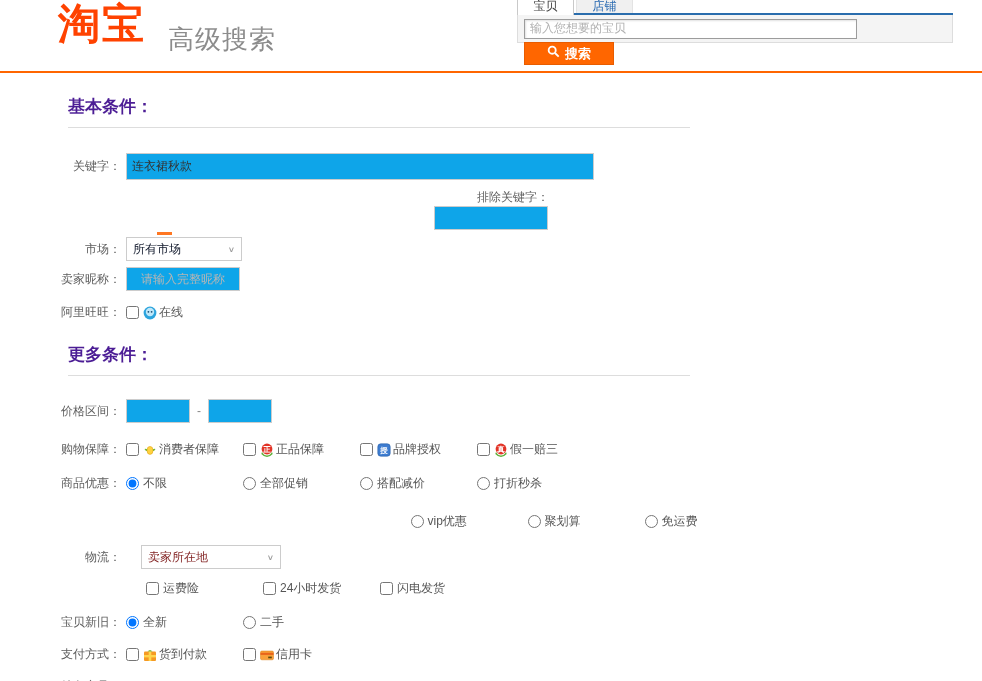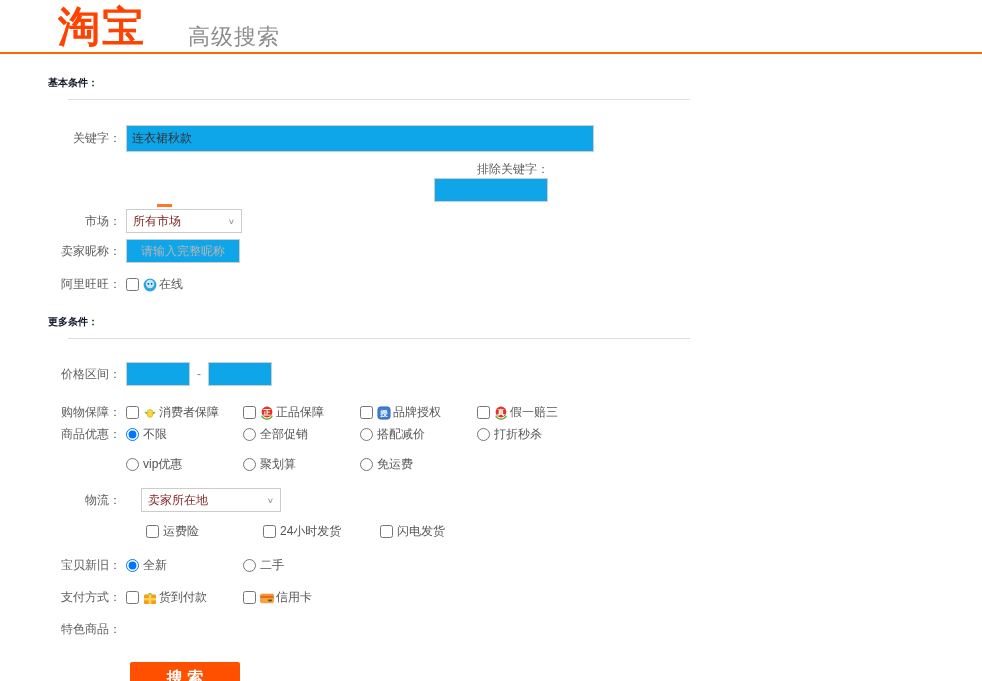--- a/index.html
+++ b/index.html
@@ -3,49 +3,49 @@
 <meta charset="utf-8">
 <style>
   * { box-sizing: border-box; }
   html,body { margin:0; padding:0; background:#fff; }
   body {
     width:982px; height:681px; position:relative; overflow:hidden;
     font-family:"Liberation Sans","DejaVu Sans",sans-serif; font-size:12px; color:#555;
   }
 
   
-  .header { position:relative; height:54px; border-bottom:2px solid #ff6600; }
+  .header { position:relative; height:73px; border-bottom:2px solid #ff6600;font-family:Liberation Mono, monospace; }
   .logo { position:absolute; left:58px; top:4px; font-size:42px; font-weight:bold; color:#ff4200; letter-spacing:2px; line-height:46px; }
-  .page-title { position:absolute; left:188px; top:22px; font-size:22px; color:#8c8c8c; letter-spacing:1px; }
+  .page-title { position:absolute; left:168px; top:22px; font-size:26px; color:#8c8c8c; letter-spacing:1px; }
 
   .mini-search { position:absolute; left:517px; top:0; width:436px; }
   .tabs { display:flex; height:15px; border-bottom:2px solid #2a6dad; align-items:flex-end; }
   .tab { width:57px; text-align:center; font-size:12px; height:15px; line-height:16px; overflow:hidden; cursor:pointer; }
   .tab.active { background:#fff; border:1px solid #c9c9c9; border-bottom:none; margin-bottom:-2px; height:17px; color:#404040; z-index:2; position:relative; }
   .tab.plain { color:#2b6bb2; margin-left:2px; background:#f0f0f0; border:1px solid #e3e3e3; border-bottom:none; }
   .panel { background:#f4f4f4; border:1px solid #ddd; border-top:none; height:28px; padding:4px 6px; }
   .mini-input { width:333px; height:20px; border:1px solid #9c9c9c; box-shadow:inset 1px 1px 2px rgba(0,0,0,.12); padding:0 5px; font-size:12px; color:#333; background:#fff; font-family:inherit; }
   .mini-input::placeholder { color:#b0b0b0; }
   .mini-btn { position:relative; margin:-1px 0 0 7px; width:90px; height:23px; background:#f60; border:1px solid #e85c00; color:#fff; font-size:13px; font-weight:bold; display:flex; align-items:center; justify-content:center; gap:5px; cursor:pointer; font-family:inherit; }
 
   
-  .section-title { margin:22px 0 0 48px; font-size:10px; font-weight:bold; color:#0f172a; }
+  .section-title { margin:22px 0 0 68px; font-size:17px; font-weight:bold; color:#4c1d95; }
   .divider { margin:9px 0 0 68px; width:622px; border-top:1px solid #ddd; height:0; }
 
   .row { display:flex; align-items:center; position:relative; }
   .row-label { width:126px; text-align:right; color:#5e5e5e; flex-shrink:0; padding-right:5px; }
 
   .txt { border:1px solid #ccc; padding:0 5px; font-size:12px; color:#333; height:24px; background:#0ea5e9; font-family:inherit; }
   .txt::placeholder { color:#b5b5b5; }
   .txt.big { width:468px; height:27px; }
   .txt.small { width:114px; height:24px;text-align:center; }
   .txt.price { width:64px; height:24px; }
 
   .select { border:1px solid #ccc; background:#fff; height:24px; display:flex; align-items:center; justify-content:space-between; padding:0 6px; cursor:pointer; }
-  .select .sel-text { color:#7f1d1d; }
+  .select .sel-text { color:#0f172a; }
   .select .sel-text.muted { color:#7f1d1d; }
   .chev { color:#999; font-size:10px; transform:scaleY(.8); }
 
   .orange-dash { position:absolute; left:157px; top:-5px; width:15px; height:3px; background:#ff7722; }
 
   .opt { display:flex; align-items:center; width:117px; color:#555; }
   .opt.last { width:auto; }
   .opt input { width:13px; height:13px; margin:0 4px 0 0; flex-shrink:0; }
   .opt .ic { margin-right:2px; display:inline-flex; flex-shrink:0; }
   .opt-group { display:flex; align-items:center; }
@@ -54,20 +54,38 @@
   .footer-row { display:flex; align-items:center; margin:24px 0 0 130px; }
   .big-search-btn { width:110px; height:33px; background:#ff5000; border:none; border-radius:2px; color:#fff; font-size:16px; font-weight:bold; cursor:pointer; font-family:inherit; }
 </style>
 </head>
 <body>
 
 <div class="header">
   <div class="logo">淘宝</div>
   <div class="page-title">高级搜索</div>
 
+  <div class="mini-search">
+    <div class="tabs">
+      <div class="tab active">宝贝</div>
+      <div class="tab plain">店铺</div>
+    </div>
+    <div class="panel">
+      <input class="mini-input" placeholder="输入您想要的宝贝" style="">
+    </div>
+    <button class="mini-btn">
+      <span class="ic">
+        <svg width="13" height="13" viewBox="0 0 14 14">
+            <circle cx="5.6" cy="5.6" r="3.8" fill="none" stroke="#fff" stroke-width="2"></circle>
+            <line x1="8.6" y1="8.6" x2="12.6" y2="12.6" stroke="#fff" stroke-width="2"></line>
+          </svg>
+      </span>
+      <span>搜索</span>
+    </button>
+  </div>
 </div>
 
 <div class="section-title">基本条件：</div>
 <div class="divider"></div>
 
 <div class="row" style="margin-top:25px;">
   <div class="row-label">关键字：</div>
   <input class="txt big" value="连衣裙秋款" style="">
 </div>
 
@@ -158,21 +176,21 @@
             <path d="M2 9 Q4 12.5 7 12.5 Q10 12.5 12 9 L12.7 11 Q10 14 7 14 Q4 14 1.3 11Z" fill="#5cb038"></path>
             <circle cx="7" cy="6" r="5.4" fill="#e23326"></circle>
             <text x="7" y="8.6" font-size="7.5" fill="#fff" text-anchor="middle" font-weight="bold">真</text>
           </svg>
       </span>
       <span>假一赔三</span>
     </label>
   </div>
 </div>
 
-<div class="row" style="margin-top:5px;">
+<div class="row" style="margin-top:17px;">
   <div class="row-label">商品优惠：</div>
   <div class="opt-group">
     <label class="opt">
       <input type="radio" name="promo" checked="checked" style="">
       <span>不限</span>
     </label>
     <label class="opt">
       <input type="radio" name="promo" style="">
       <span>全部促销</span>
     </label>
@@ -180,21 +198,21 @@
       <input type="radio" name="promo" style="">
       <span>搭配减价</span>
     </label>
     <label class="opt last">
       <input type="radio" name="promo" style="">
       <span>打折秒杀</span>
     </label>
   </div>
 </div>
 
-<div class="row" style="margin-top:13px;">
+<div class="row" style="margin-top:21px;justify-content:center;">
   <div class="row-label"></div>
   <div class="opt-group">
     <label class="opt">
       <input type="radio" name="promo" style="">
       <span>vip优惠</span>
     </label>
     <label class="opt">
       <input type="radio" name="promo" style="">
       <span>聚划算</span>
     </label>

